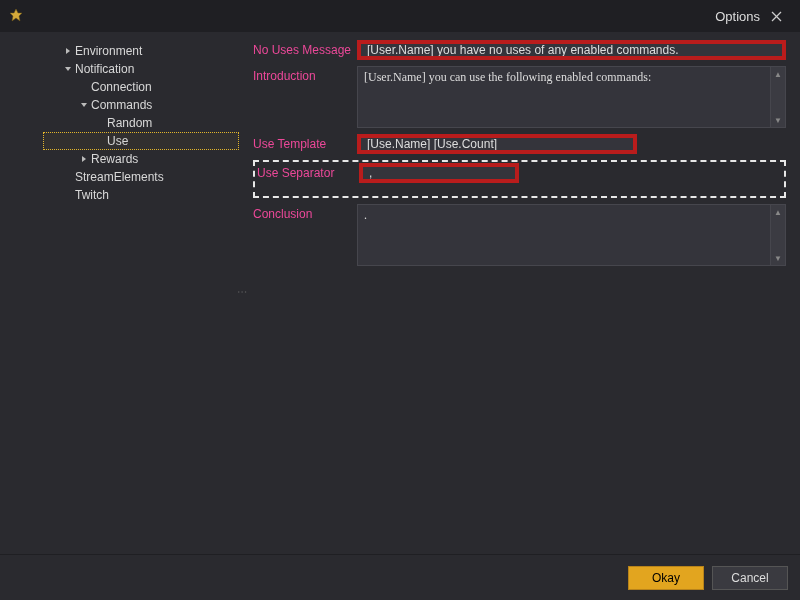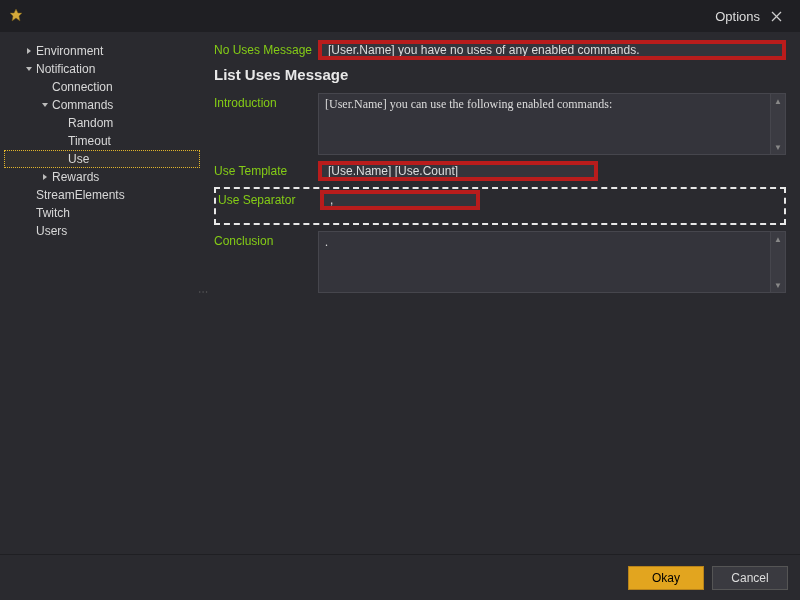--- a/index.html
+++ b/index.html
@@ -3,35 +3,35 @@
 <meta charset="utf-8">
 <style>
   * { box-sizing: border-box; margin: 0; padding: 0; }
   html, body { width: 800px; height: 600px; overflow: hidden; font-family: "Segoe UI", Arial, sans-serif; font-size: 12px; background: #2a2a2f; color: #ccc; }
   .window { width: 800px; height: 600px; background: #2a2a2f; display: flex; flex-direction: column; }
   .titlebar { height: 32px; background: #1f1f23; display: flex; align-items: center; padding: 0 8px; color: #ddd; }
   .titlebar .app-icon { width: 16px; height: 16px; margin-right: 8px; display:flex; align-items:center; justify-content:center; }
   .titlebar .title { flex: 1; font-size: 13px; text-align: right; }
   .titlebar .close { width: 32px; height: 32px; display:flex; align-items:center; justify-content:center; cursor:pointer; color:#ccc; }
   .body { flex: 1; display: flex; overflow: hidden; }
-  .sidebar { width: 200px; padding: 10px 0 10px 4px; overflow-y: auto; }
+  .sidebar { width: 200px; padding: 10px 0 10px 4px; overflow-y: auto; margin-left: 39px; }
   .tree { list-style: none; }
   .tree li { list-style: none; }
   .tree .node { display: flex; align-items: center; height: 18px; padding-right: 6px; cursor: default; color: #d8d8d8; }
   .tree .node.clickable { cursor: pointer; }
   .tree .caret { width: 10px; display:inline-flex; justify-content:center; color:#bbb; font-size:9px; margin-right:2px;}
   .tree .indent0 { padding-left: 20px; }
   .tree .indent1 { padding-left: 36px; }
   .tree .indent2 { padding-left: 52px; }
   .tree .selected { outline: 1px dotted #e2b52b; outline-offset: -1px; background: rgba(226,181,43,0.04);}
   .splitter { width: 6px; display:flex; align-items:center; justify-content:center; cursor: col-resize; color:#555;}
   .splitter .dots { writing-mode: vertical-rl; letter-spacing: 2px; font-size: 10px; color:#666; line-height:1; }
   .main { flex:1; padding: 8px 14px 8px 8px; overflow-y:auto; }
   .row { display:flex; align-items:flex-start; margin-bottom:6px; }
-  .row .label { width: 104px; padding-top:3px; color:#84cc16; font-size:12px; }
+  .row .label { width: 104px; padding-top:3px; color:#ec4899; font-size:12px; }
   .row .field { flex:1; }
   input[type=text].fld, .fld-single { width:100%; height:20px; background:#34343b; border:4px solid #b91c1c; color:#ddd; padding:0 6px; font-size:12px; font-family:inherit; }
   .multiline-wrap { display:flex; width:100%; }
   textarea.fld-multi { flex:1; height:62px; background:#34343b; border:1px solid #46464d; border-right:none; color:#ddd; padding:3px 6px; font-size:12px; font-family:Liberation Serif, serif; resize:none; overflow:hidden; }
   .faux-scroll { width:16px; background:#3b3b42; border:1px solid #46464d; display:flex; flex-direction:column; justify-content:space-between; }
   .faux-scroll .arrow { height:14px; display:flex; align-items:center; justify-content:center; color:#888; font-size:8px; cursor:pointer; }
   .section-title { color:#e8e8e8; font-weight:600; font-size:15px; margin: 6px 0 10px 0; }
   .highlight-row { border: 2px dashed #e8e8e8; padding: 1px 2px; margin-bottom:6px; }
   .highlight-row .row { margin-bottom:12px; }
   .highlight-row .field input { width: 160px; }
@@ -100,26 +100,20 @@
               <span>Commands</span>
             </div>
           </li>
           <li>
             <div class="node clickable indent2">
               <span class="caret"></span>
               <span>Random</span>
             </div>
           </li>
           <li>
-            <div class="node clickable indent2">
-              <span class="caret"></span>
-              <span>Timeout</span>
-            </div>
-          </li>
-          <li>
             <div class="node clickable indent2 selected">
               <span class="caret"></span>
               <span>Use</span>
             </div>
           </li>
           <li>
             <div class="node clickable indent1">
               <span class="caret">
                 <svg viewBox="0 0 8 8">
                   <polygon points="2,1 6,4 2,7" fill="#bbb"></polygon>
@@ -131,43 +125,36 @@
           <li>
             <div class="node clickable indent0">
               <span class="caret"></span>
               <span>StreamElements</span>
             </div>
           </li>
           <li>
             <div class="node clickable indent0">
               <span class="caret"></span>
               <span>Twitch</span>
-            </div>
-          </li>
-          <li>
-            <div class="node clickable indent0">
-              <span class="caret"></span>
-              <span>Users</span>
             </div>
           </li>
         </ul>
     </div>
 
     <div class="splitter">
       <span class="dots">⋮</span>
     </div>
 
     <div class="main">
 
       <div class="row">
         <div class="label">No Uses Message</div>
         <div class="field"><input type="text" class="fld" value="[User.Name] you have no uses of any enabled commands." style=""></div>
       </div>
 
-      <div class="section-title">List Uses Message</div>
 
       <div class="row">
         <div class="label">Introduction</div>
         <div class="field">
           <div class="multiline-wrap">
             <textarea class="fld-multi" style="">[User.Name] you can use the following enabled commands:</textarea>
             <div class="faux-scroll">
               <div class="arrow">▲</div>
               <div class="arrow">▼</div>
             </div>

